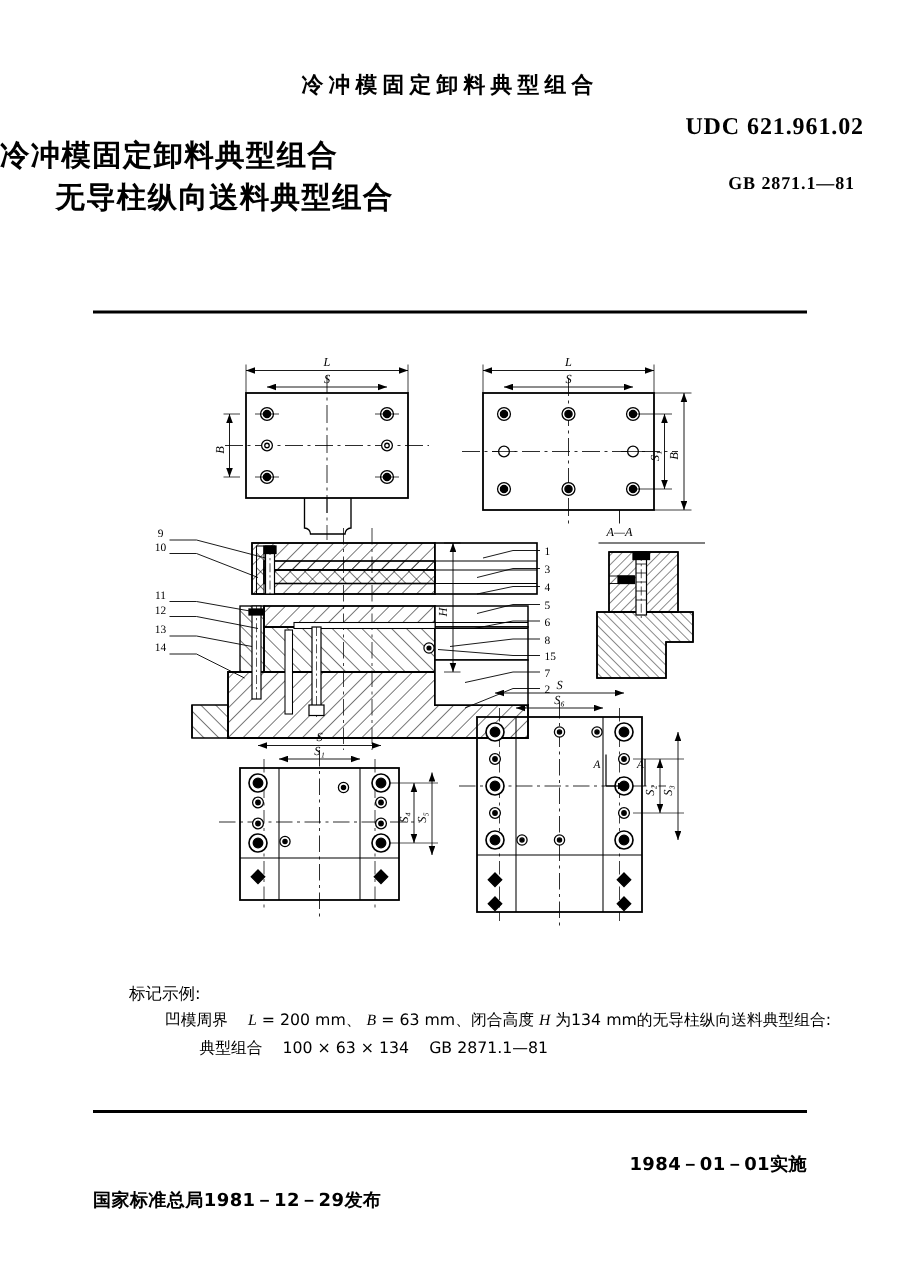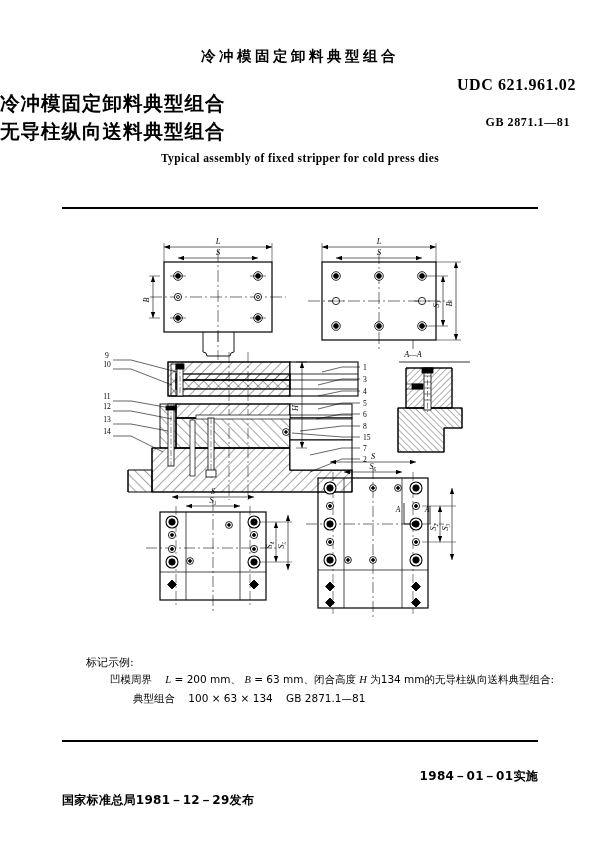--- a/index.html
+++ b/index.html
@@ -18,21 +18,21 @@
     text-align:center;
     font-family:"DejaVu Sans","Liberation Sans",sans-serif;
     font-size:14.5px;font-weight:bold;letter-spacing:3.5px;
   }
   .hdr-title1,.hdr-title2{
     position:absolute;left:0;width:430px;
     font-family:"DejaVu Sans","Liberation Sans",sans-serif;
     font-size:19.5px;font-weight:bold;letter-spacing:1px;
   }
   .hdr-title1{top:90px;}
-  .hdr-title2{top:118px;}
+  .hdr-title2{top:118px;padding-left:37px;}
 
   .hdr-udc{
     position:absolute;right:24px;top:76px;
     font-family:"Liberation Serif",serif;
     font-size:16px;font-weight:bold;letter-spacing:.6px;
   }
   .hdr-gb{
     position:absolute;right:30px;top:115px;
     font-family:"Liberation Serif",serif;
     font-size:12px;font-weight:bold;letter-spacing:.6px;
@@ -94,21 +94,20 @@
 <div class="page">
 
   <div class="hdr-national">冷冲模固定卸料典型组合</div>
 
   <div class="hdr-title1">冷冲模固定卸料典型组合</div>
   <div class="hdr-title2">无导柱纵向送料典型组合</div>
 
   <div class="hdr-udc">UDC 621.961.02</div>
   <div class="hdr-gb">GB 2871.1—81</div>
 
-  <div class="hdr-en1">Typical assembly of fixed stripper for cold press dies</div>
 
   <div class="rule-top"></div>
 
   <svg class="draw" viewBox="0 0 600 849" xmlns="http://www.w3.org/2000/svg">
     <defs>
       <pattern id="hatchR" width="7" height="7" patternTransform="rotate(45)" patternUnits="userSpaceOnUse">
         <line x1="0" y1="0" x2="0" y2="7" stroke="#000" stroke-width="0.7"></line>
       </pattern>
       <pattern id="hatchL" width="7" height="7" patternTransform="rotate(-45)" patternUnits="userSpaceOnUse">
         <line x1="0" y1="0" x2="0" y2="7" stroke="#000" stroke-width="0.7"></line>

